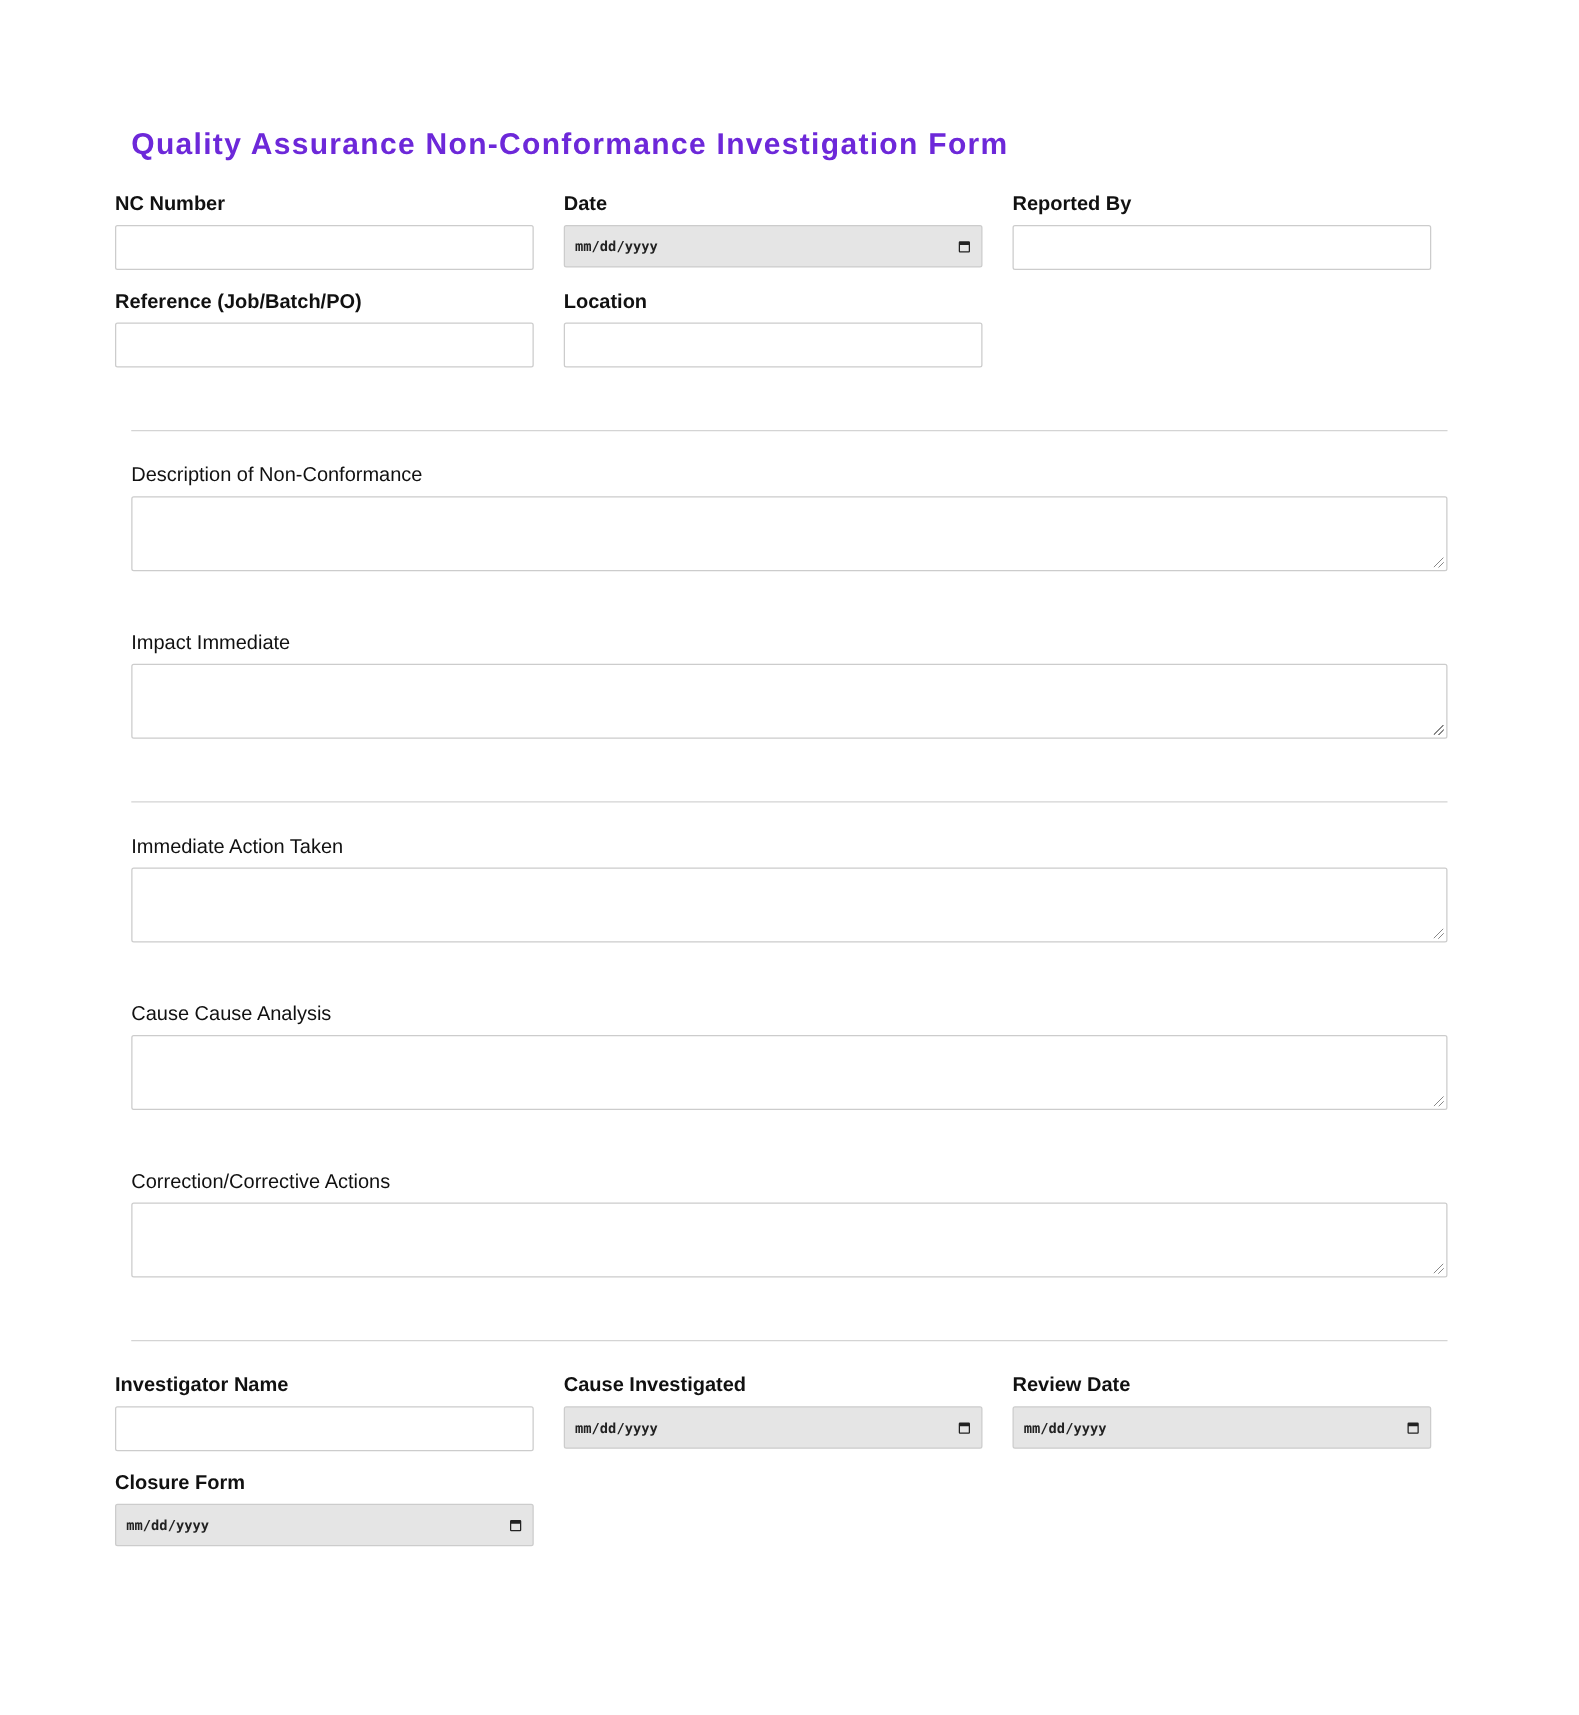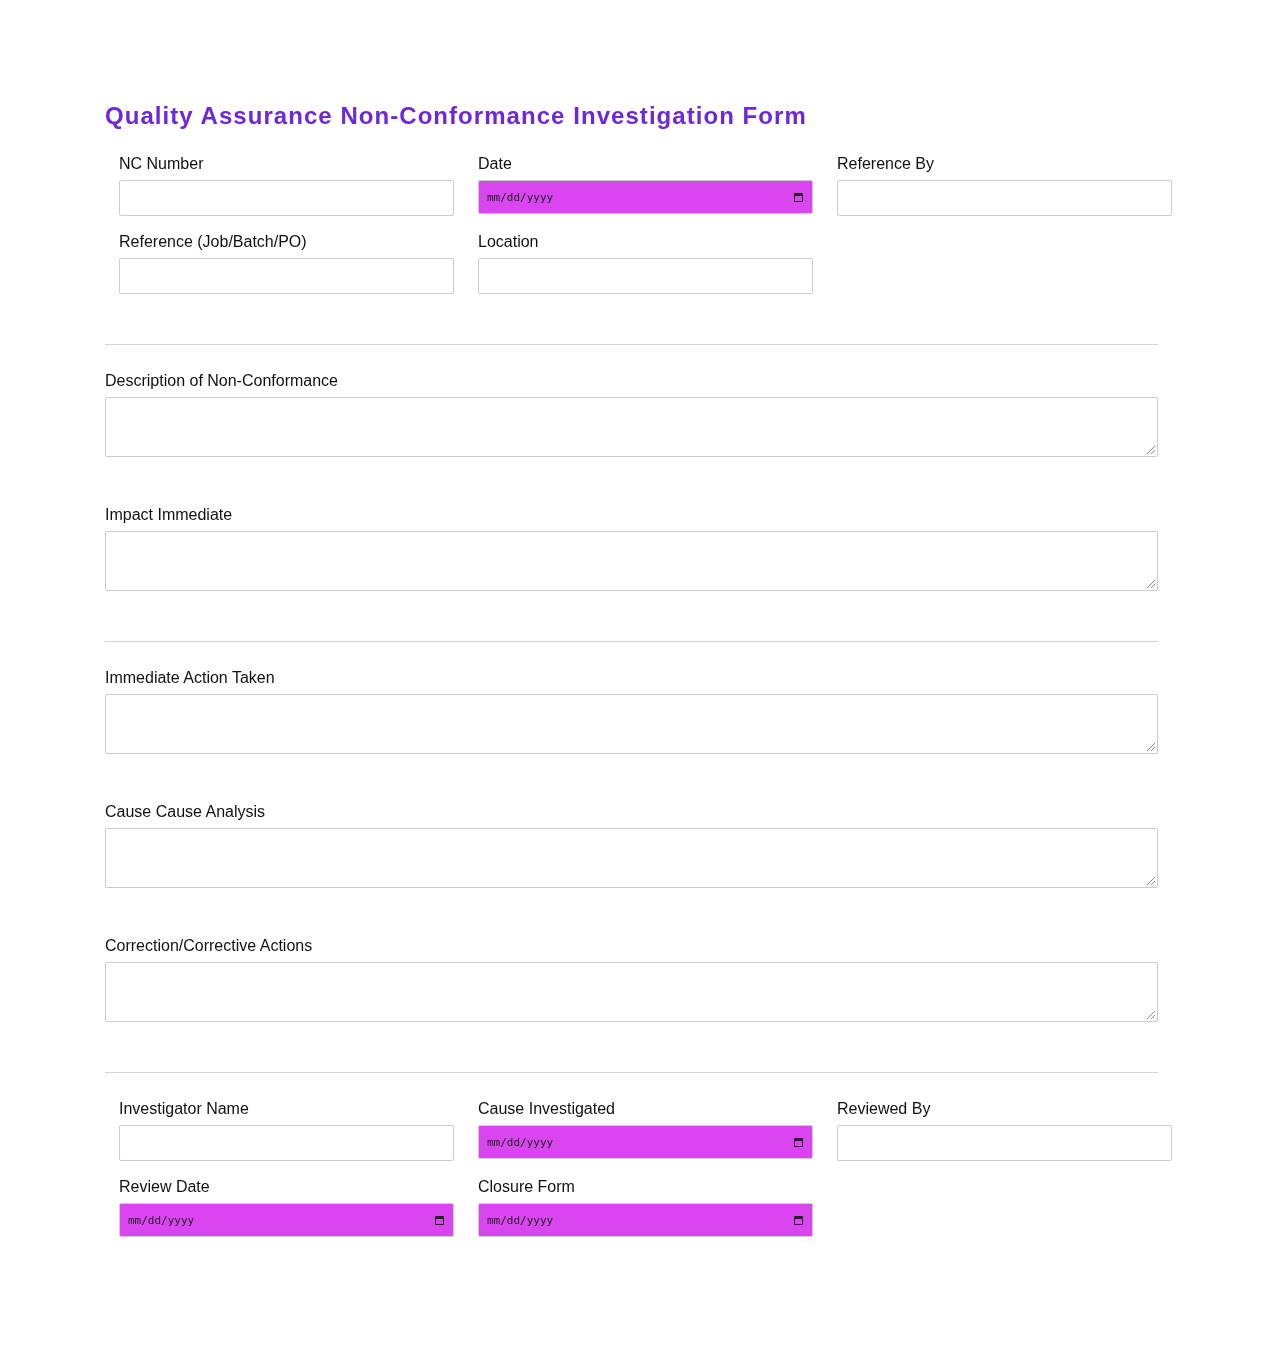--- a/index.html
+++ b/index.html
@@ -1,23 +1,23 @@
 <!DOCTYPE html>
 <html><head>
 <meta charset="utf-8">
 <style>
   html, body { margin: 0; padding: 0; background: #ffffff; }
   body { width: 1263px; min-height: 1372px; font-family: "Liberation Sans", sans-serif; color: #111; }
   .page { position: relative; padding: 0 105px; }
   h1 { margin: 0; position: absolute; top: 102px; left: 105px; font-size: 24px; font-weight: bold; letter-spacing: 1.05px; color: #6d28d9; }
-  .grid { position: absolute; left: 119px; width: 1053px; display: grid; grid-template-columns: 335px 335px 335px; column-gap: 24px; row-gap: 0; }
+  .grid { position: absolute; left: 92px; width: 1053px; display: grid; grid-template-columns: 335px 335px 335px; column-gap: 24px; row-gap: 0; font-weight: bold; }
   .field { display: flex; flex-direction: column; }
   .lbl { font-size: 16px; color: #111; height: 16px; line-height: 16px; margin-bottom: 8px; white-space: nowrap; }
   .txt { box-sizing: border-box; width: 335px; height: 36px; border: 1px solid #cccccc; border-radius: 2px; background: #fff; margin-bottom: 18px; }
-  .date { box-sizing: border-box; width: 335px; height: 34px; border: 1px solid #cccccc; border-radius: 2px; background: #d946ef; margin-bottom: 20px; display: flex; align-items: center; justify-content: space-between; padding: 0 9px 0 8px; }
+  .date { box-sizing: border-box; width: 335px; height: 34px; border: 1px solid #cccccc; border-radius: 2px; background: #e5e5e5; margin-bottom: 20px; display: flex; align-items: center; justify-content: space-between; padding: 0 9px 0 8px; }
   .date .ph { font-family: "DejaVu Sans Mono", monospace; font-size: 11px; color: #222; letter-spacing: 0px; }
   .cal { width: 9px; height: 9px; border: 1.5px solid #222; border-top-width: 3px; border-radius: 1px; box-sizing: border-box; }
   hr.sep { position: absolute; left: 105px; width: 1053px; margin: 0; border: 0; border-top: 1px solid #d4d4d4; }
   .ta-block { position: absolute; left: 105px; width: 841px; }
   .ta-block .lbl { margin-bottom: 8px; }
   .ta { box-sizing: border-box; width: 1053px; height: 60px; border: 1px solid #cccccc; border-radius: 2px; position: relative; background: #fff; }
   .grip { position: absolute; right: 2px; bottom: 2px; width: 8px; height: 8px;
     background: linear-gradient(135deg, transparent 45%, #888 45%, #888 52%, transparent 52%, transparent 70%, #888 70%, #888 77%, transparent 77%); }
 </style>
 </head>
@@ -32,21 +32,21 @@
       <div class="txt"></div>
     </div>
     <div class="field">
       <span class="lbl">Date</span>
       <div class="date">
         <span class="ph">mm/dd/yyyy</span>
         <span class="cal"></span>
       </div>
     </div>
     <div class="field">
-      <span class="lbl">Reference By</span>
+      <span class="lbl">Reported By</span>
       <div class="txt"></div>
     </div>
     <div class="field">
       <span class="lbl">Reference (Job/Batch/PO)</span>
       <div class="txt"></div>
     </div>
     <div class="field">
       <span class="lbl">Location</span>
       <div class="txt"></div>
     </div>
@@ -99,24 +99,20 @@
       <div class="txt"></div>
     </div>
     <div class="field">
       <span class="lbl">Cause Investigated</span>
       <div class="date">
         <span class="ph">mm/dd/yyyy</span>
         <span class="cal"></span>
       </div>
     </div>
     <div class="field">
-      <span class="lbl">Reviewed By</span>
-      <div class="txt"></div>
-    </div>
-    <div class="field">
       <span class="lbl">Review Date</span>
       <div class="date">
         <span class="ph">mm/dd/yyyy</span>
         <span class="cal"></span>
       </div>
     </div>
     <div class="field">
       <span class="lbl">Closure Form</span>
       <div class="date">
         <span class="ph">mm/dd/yyyy</span>

